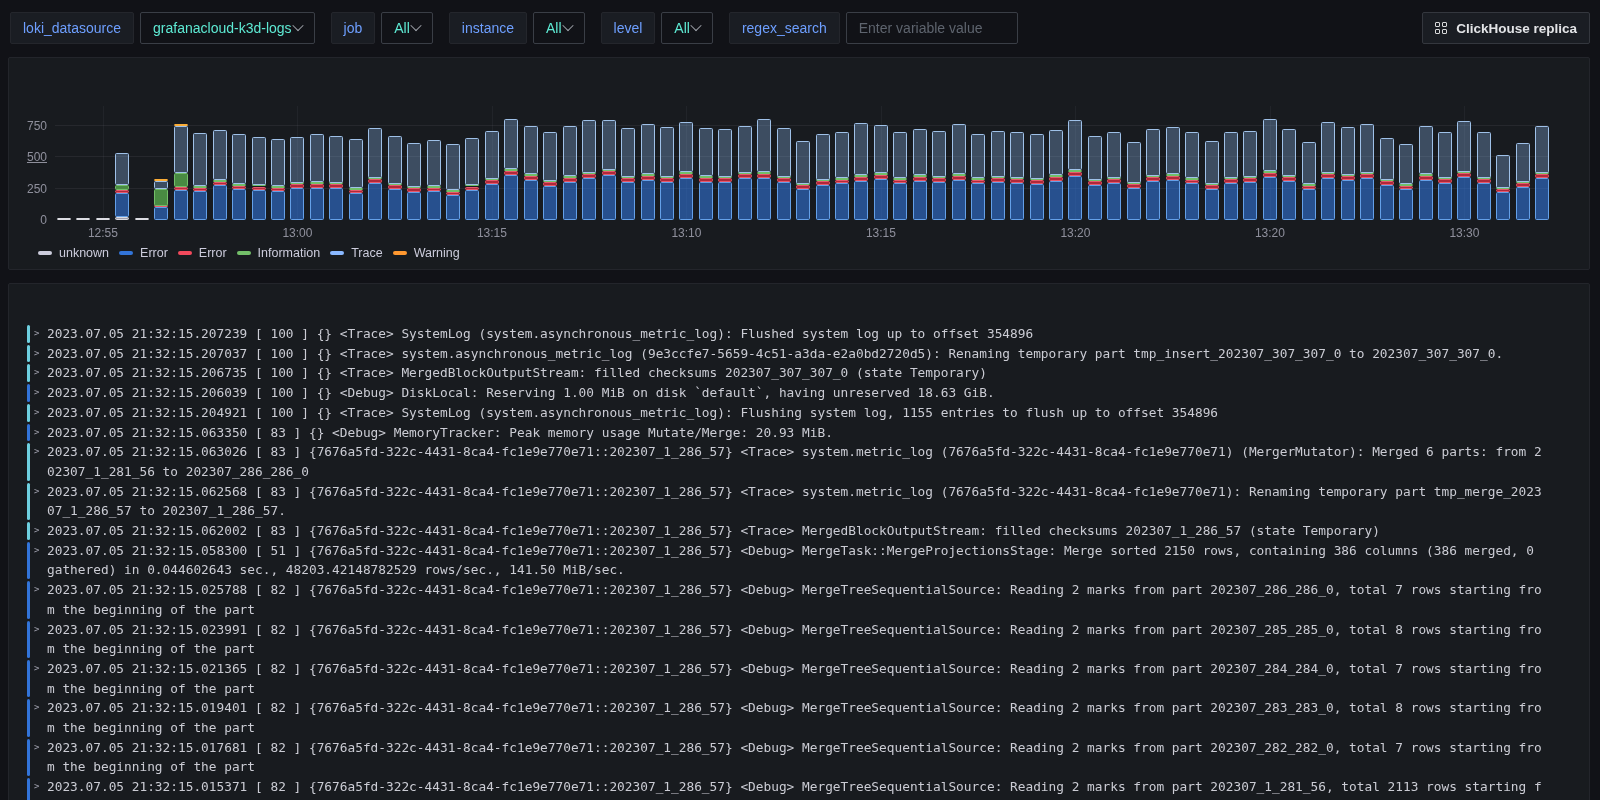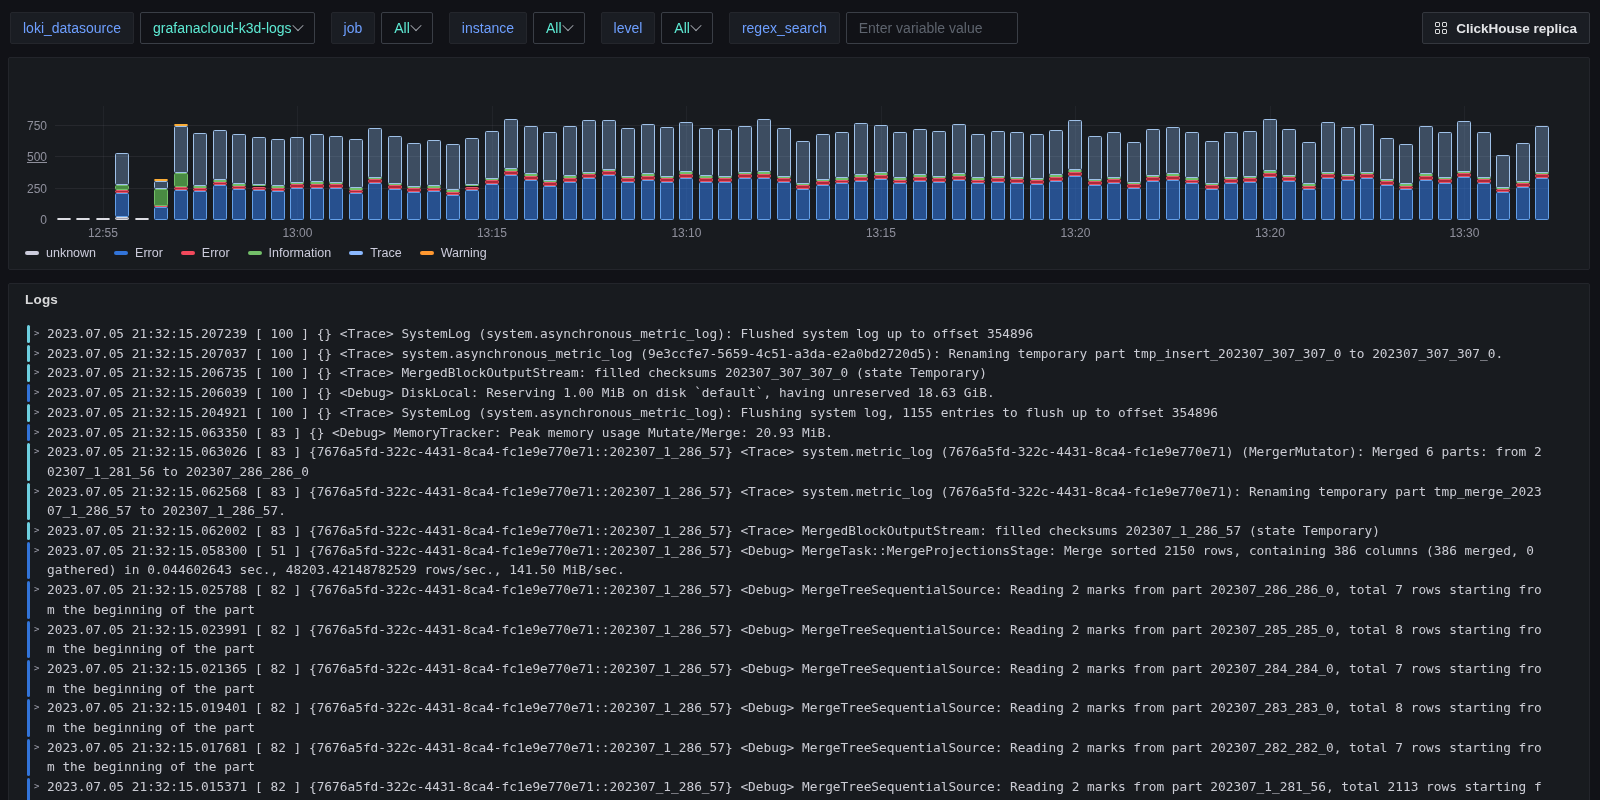--- a/index.html
+++ b/index.html
@@ -26,21 +26,21 @@
   .volume-panel{top:57px;height:213px;}
   .logs-panel{top:283px;height:540px;overflow:hidden;}
 
   
   .plot{position:absolute;left:46px;top:48px;height:114px;width:1505px;}
   .hgrid{position:absolute;left:0;right:12px;height:1px;background:rgba(204,204,220,0.08);}
   .vgrid{position:absolute;top:0;bottom:0;width:1px;background:rgba(204,204,220,0.055);}
   .seg{position:absolute;box-sizing:border-box;border-radius:1.5px;}
   .ylab{position:absolute;left:-42px;width:34px;text-align:right;font-size:12px;color:rgba(204,204,220,0.66);line-height:14px;}
   .xlab{position:absolute;top:120px;width:44px;text-align:center;font-size:12px;color:rgba(204,204,220,0.66);}
-  .legend{position:absolute;left:16px;top:188px;display:flex;gap:18px;align-items:center;}
+  .legend{position:absolute;left:29px;top:188px;display:flex;gap:10px;align-items:center;}
   .legend-item{display:flex;gap:7px;align-items:center;font-size:12.5px;color:#CCCCDC;cursor:pointer;}
   .legend-pill{width:14px;height:4px;border-radius:2px;}
 
   
   .log-rows{position:absolute;top:40px;left:18px;right:45px;bottom:0;overflow:hidden;}
   .log-row{display:flex;align-items:stretch;cursor:pointer;}
   .log-bar{flex:0 0 3px;border-radius:2px;margin:1px 0;}
   .log-chevron{flex:0 0 13px;padding-left:4px;font-size:9px;color:rgba(204,204,220,0.75);line-height:19.7px;font-family:"DejaVu Sans Mono",monospace;}
   .log-text{flex:1;font-family:"DejaVu Sans Mono",monospace;font-size:12.8px;line-height:19.7px;color:#CBCCD4;word-break:break-all;white-space:pre-wrap;}
 </style>
@@ -442,21 +442,20 @@
           <span>Trace</span>
         </div>
         <div class="legend-item">
           <span class="legend-pill" style="background: rgb(255, 152, 48);"></span>
           <span>Warning</span>
         </div>
       </div>
   </div>
 
   <div class="panel logs-panel">
-    <h2>Logs</h2>
     <div class="log-rows" id="log-rows">
         <div class="log-row">
           <div class="log-bar" style="background: rgb(110, 208, 224);"></div>
           <div class="log-chevron">&gt;</div>
           <div class="log-text">2023.07.05 21:32:15.207239 [ 100 ] {} &lt;Trace&gt; SystemLog (system.asynchronous_metric_log): Flushed system log up to offset 354896</div>
         </div>
         <div class="log-row">
           <div class="log-bar" style="background: rgb(110, 208, 224);"></div>
           <div class="log-chevron">&gt;</div>
           <div class="log-text">2023.07.05 21:32:15.207037 [ 100 ] {} &lt;Trace&gt; system.asynchronous_metric_log (9e3ccfe7-5659-4c51-a3da-e2a0bd2720d5): Renaming temporary part tmp_insert_202307_307_307_0 to 202307_307_307_0.</div>

